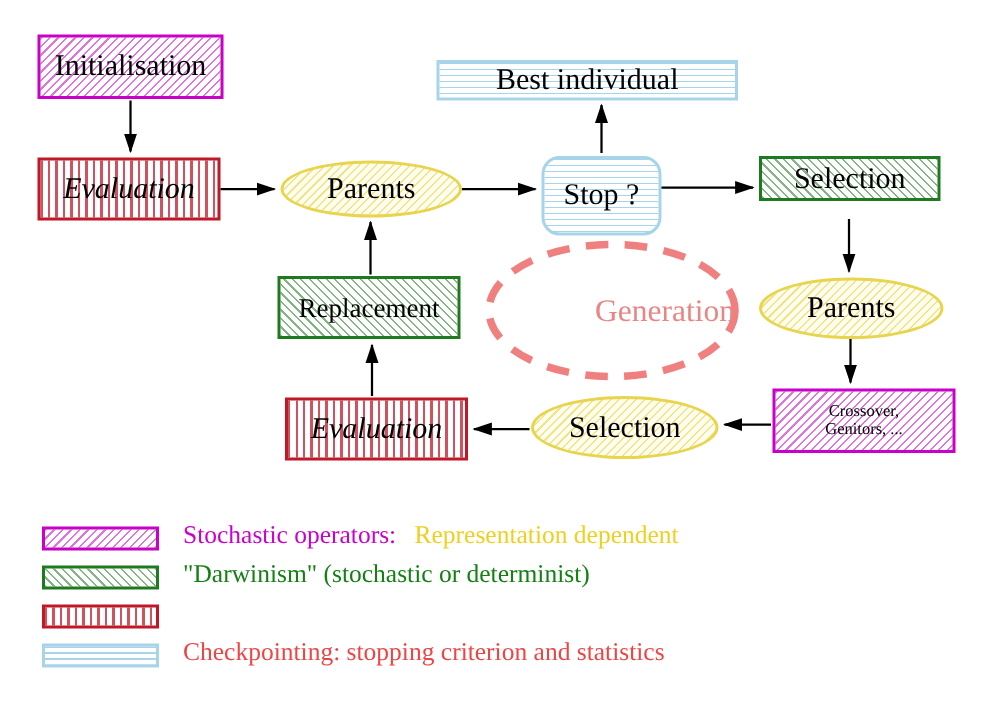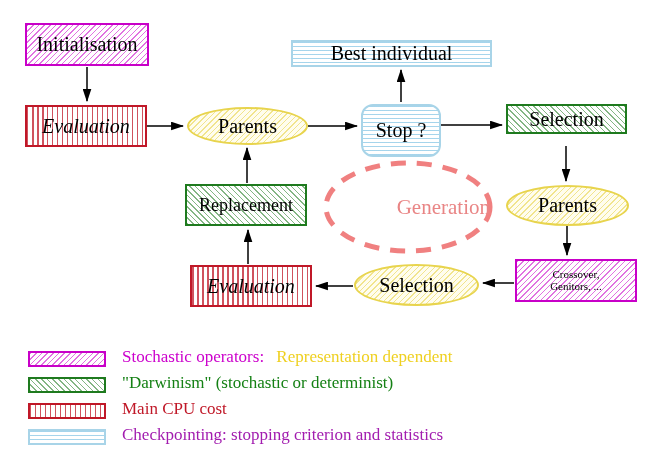--- a/index.html
+++ b/index.html
@@ -48,21 +48,21 @@
 
   
   .legend-row { position:absolute; left:28px; height:22px; display:flex; align-items:flex-end; }
   .swatch { width:78px; height:16px; box-sizing:border-box; flex:0 0 auto; }
   .swatch.p-magenta,.swatch.p-green,.swatch.p-red,.swatch.p-cyan { border-width:2px; }
   .legend-text { margin-left:16px; font-size:17px; white-space:nowrap; }
   .t-magenta { color:#CC00CC; }
   .t-yellow  { color:#EFD020; }
   .t-green   { color:#148014; }
   .t-red     { color:#C01828; }
-  .t-cyan    { color:#a21caf; }
+  .t-cyan    { color:#ef4444; }
 </style>
 </head>
 <body>
 
 <div id="canvas">
 
   <div class="node p-magenta" style="left:25px;top:23px;width:124px;height:43px;">
     <span>Initialisation</span>
   </div>
 
@@ -141,21 +141,20 @@
     </div>
   </div>
 
   <div class="legend-row" style="top:371px;">
     <div class="swatch p-green"></div>
     <div class="legend-text t-green">"Darwinism" (stochastic or determinist)</div>
   </div>
 
   <div class="legend-row" style="top:397px;">
     <div class="swatch p-red"></div>
-    <div class="legend-text t-red">Main CPU cost</div>
   </div>
 
   <div class="legend-row" style="top:423px;">
     <div class="swatch p-cyan"></div>
     <div class="legend-text t-cyan">Checkpointing: stopping criterion and statistics</div>
   </div>
 
 </div>
 
 </body></html>

